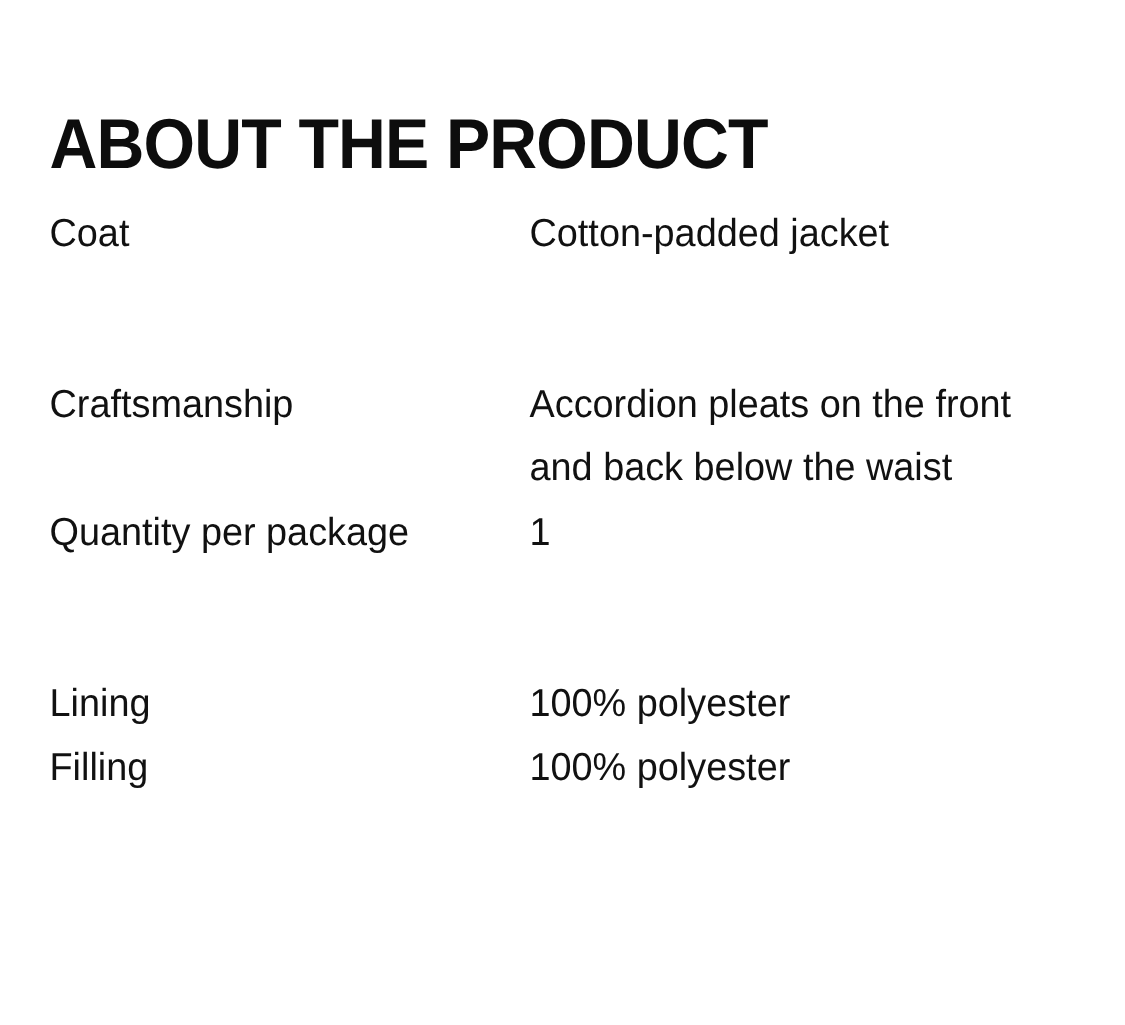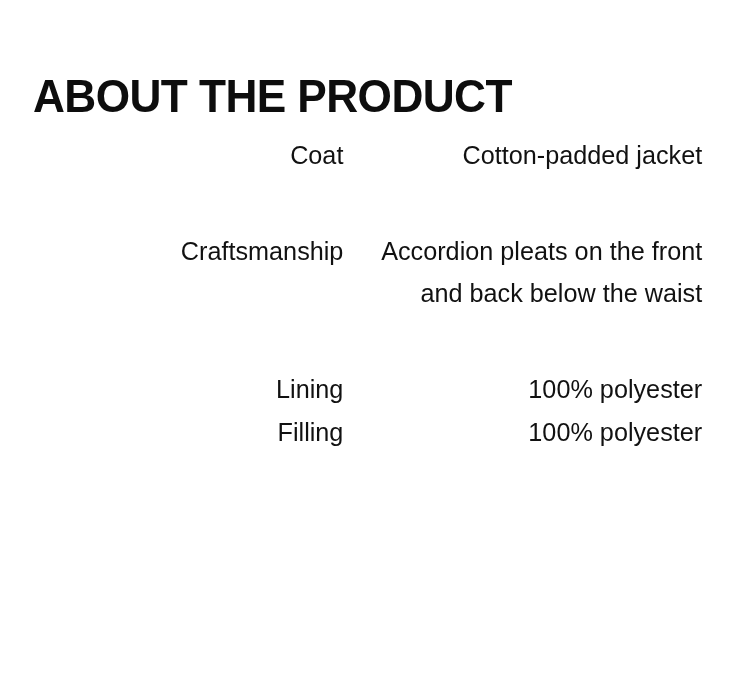--- a/index.html
+++ b/index.html
@@ -42,28 +42,27 @@
     left: 33px;
     top: 134px;
     width: 690px;
   }
 
   .spec-group {
     display: block;
   }
 
   .spec-group + .spec-group {
-    margin-top: 54px;
+    margin-top: 72px;
   }
 
   .spec-row {
     display: flex;
     align-items: flex-start;
     margin-bottom: 1px;
-    text-align: right;
   }
 
   .spec-label {
     flex: 0 0 auto;
     width: 320px;
     font-size: 26px;
     line-height: 42px;
     font-weight: 400;
     color: #111111;
     transform: scaleX(0.97);
@@ -96,20 +95,24 @@
         <div class="spec-label">Coat</div>
         <div class="spec-value">Cotton-padded jacket</div>
       </div>
     </div>
 
     <div class="spec-group">
       <div class="spec-row">
         <div class="spec-label">Craftsmanship</div>
         <div class="spec-value">Accordion pleats on the front and back below the waist</div>
       </div>
+      <div class="spec-row">
+        <div class="spec-label">Quantity per package</div>
+        <div class="spec-value">1</div>
+      </div>
     </div>
 
     <div class="spec-group">
       <div class="spec-row">
         <div class="spec-label">Lining</div>
         <div class="spec-value">100% polyester</div>
       </div>
       <div class="spec-row">
         <div class="spec-label">Filling</div>
         <div class="spec-value">100% polyester</div>

